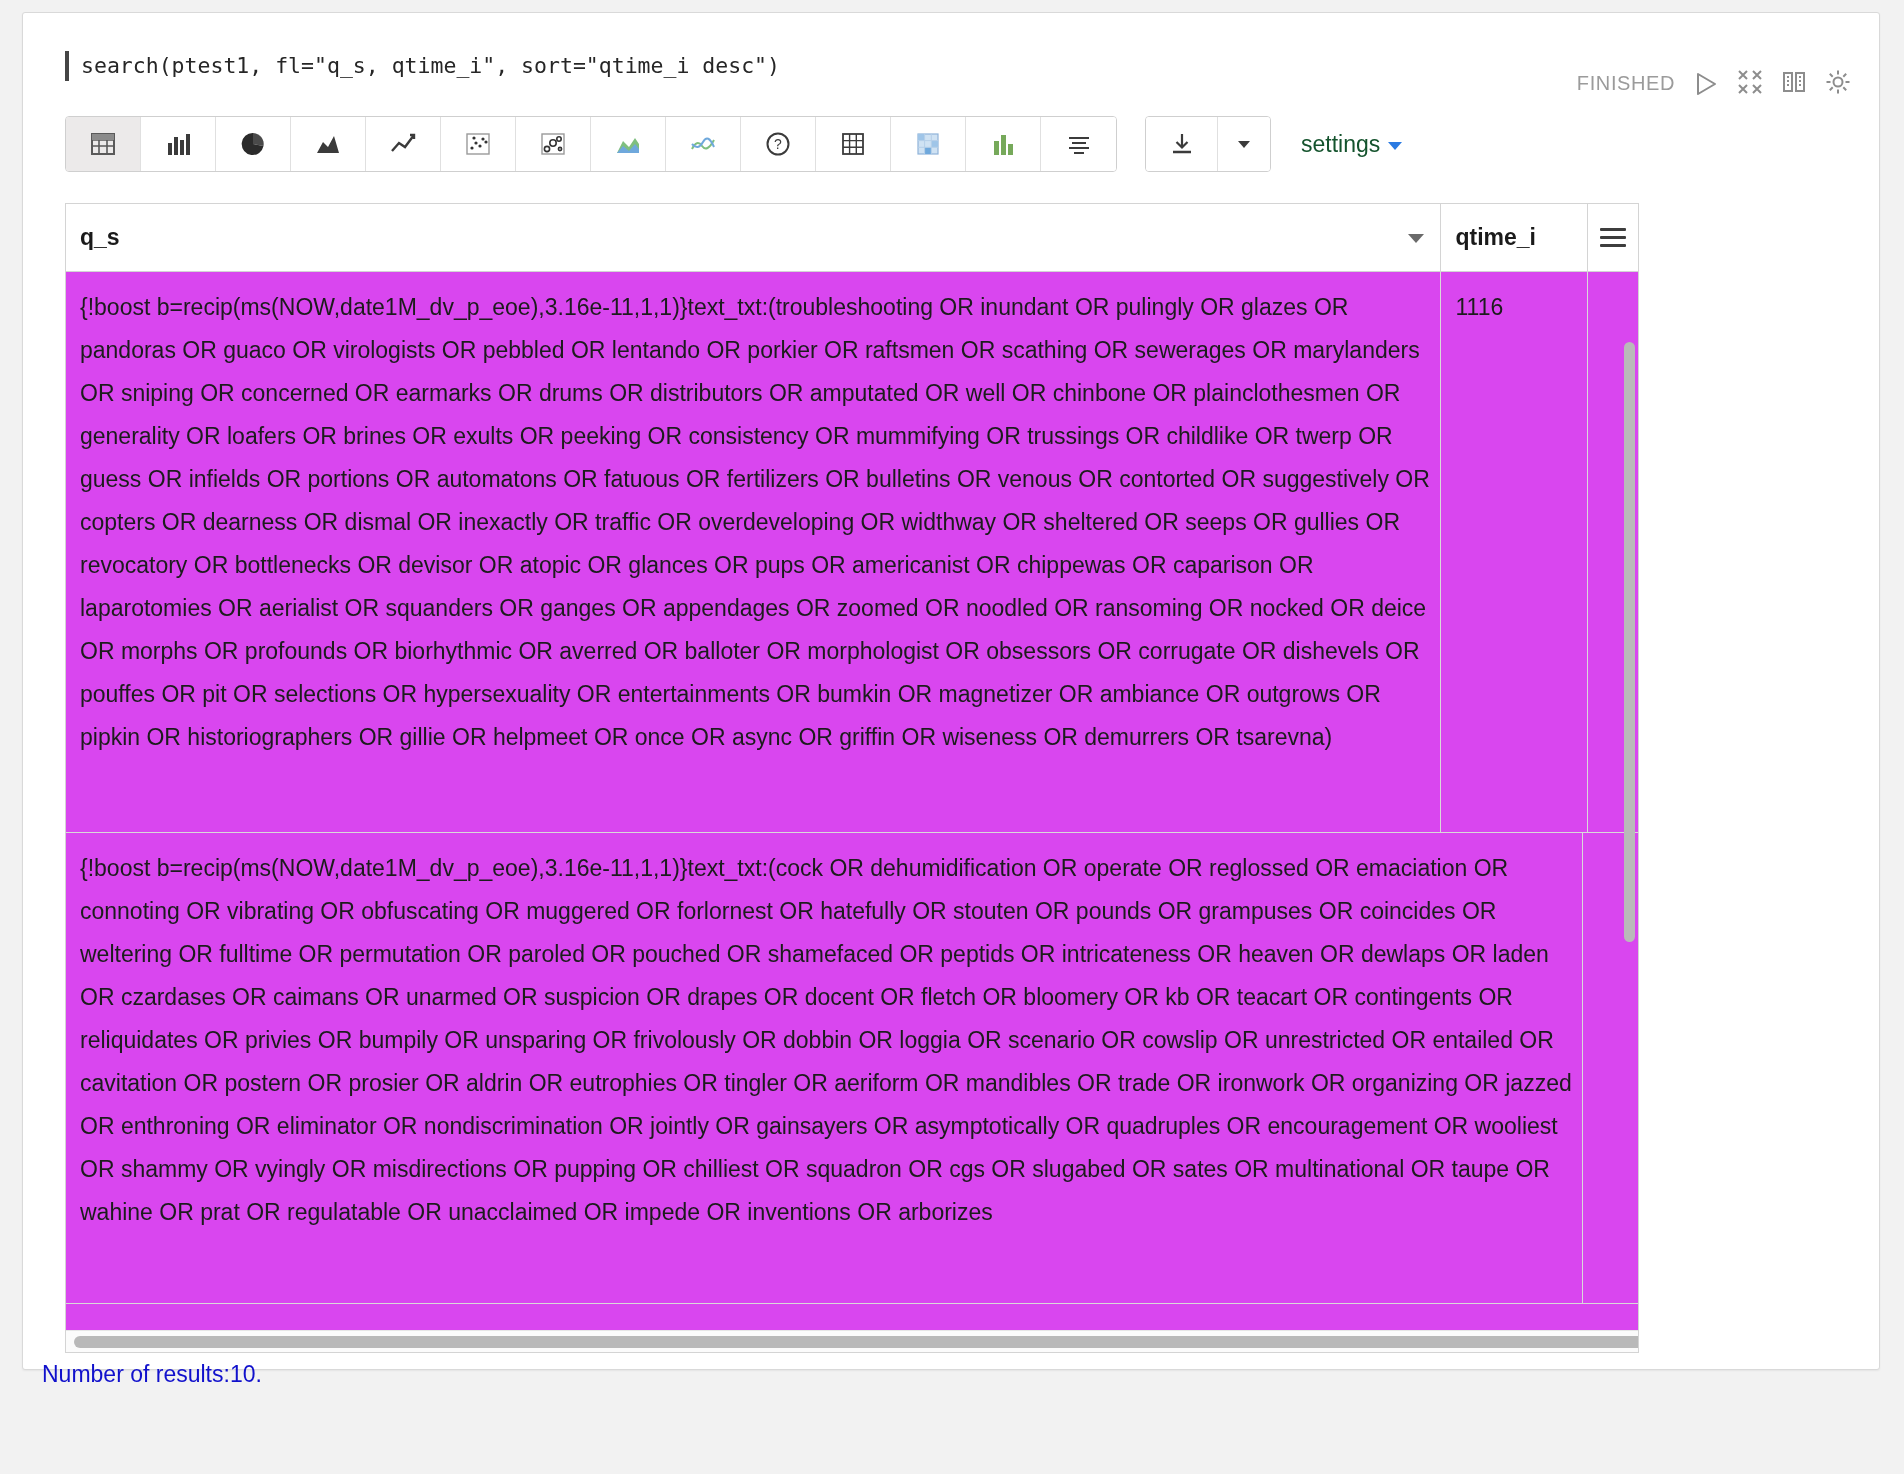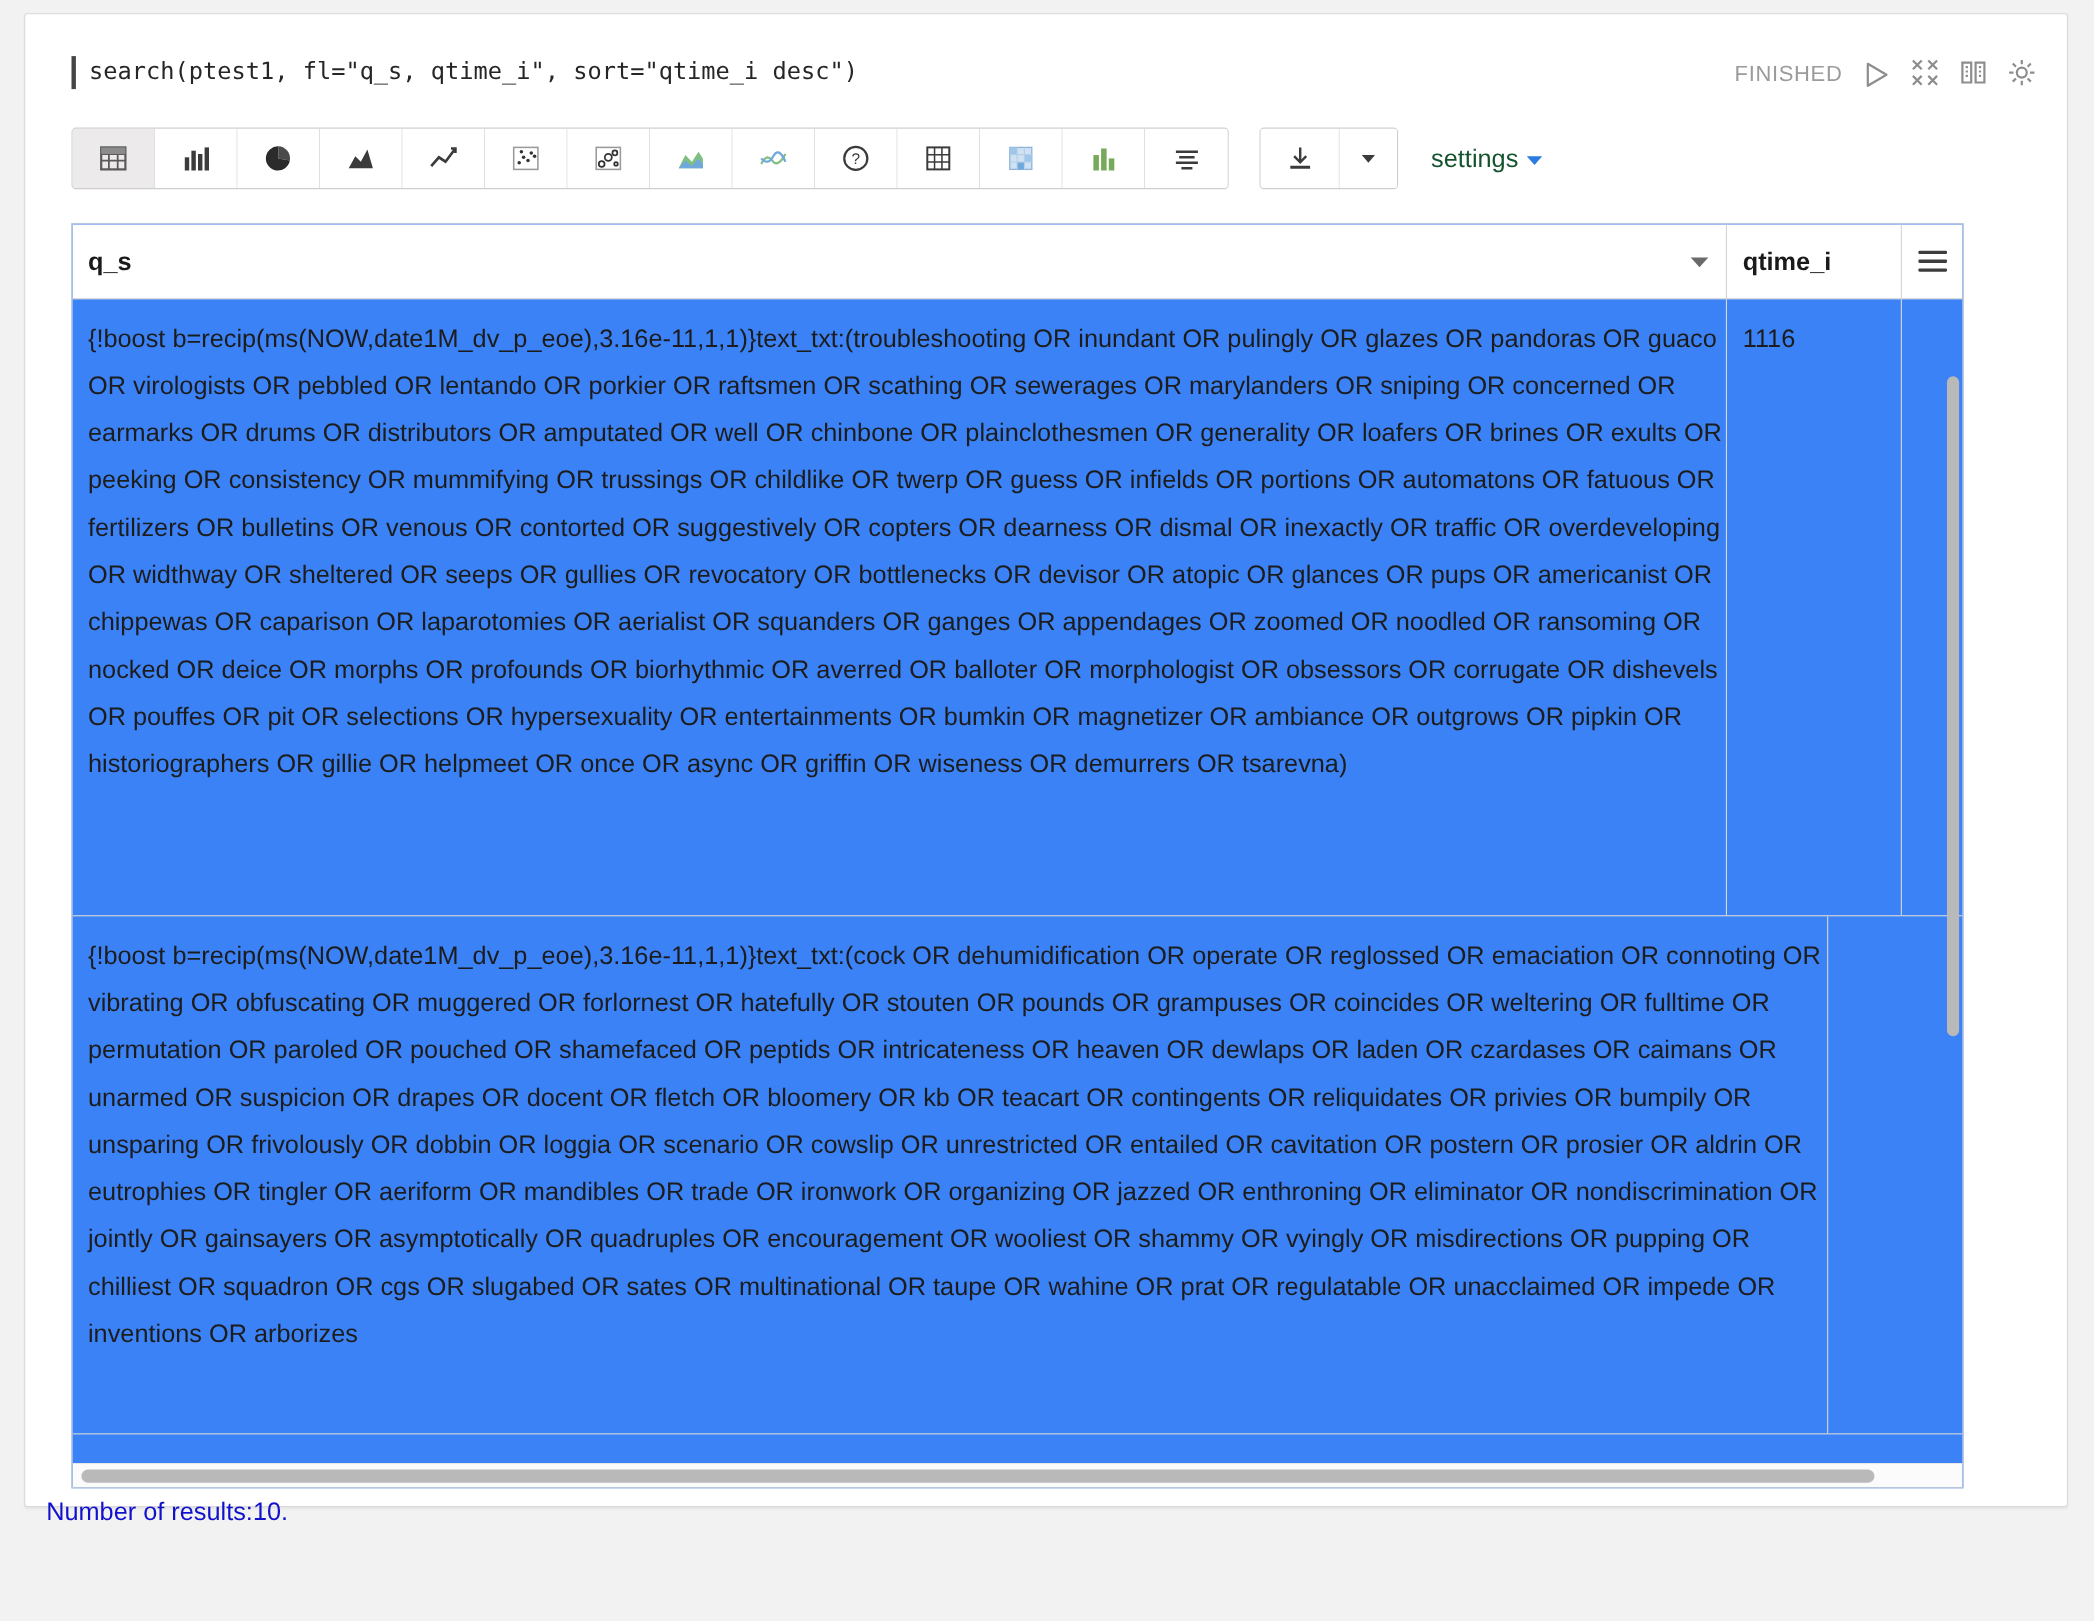--- a/index.html
+++ b/index.html
@@ -53,21 +53,21 @@
     top: 40px;
     font-family: "DejaVu Sans Mono", "Liberation Mono", monospace;
     font-size: 21.5px;
     color: #262626;
     white-space: pre;
     letter-spacing: 0px;
   }
   .status-area {
     position: absolute;
     right: 28px;
-    top: 40px;
+    top: 56px;
     display: flex;
     align-items: center;
     gap: 18px;
   }
   .status-text {
     font-size: 20px;
     color: #9b9b9b;
     letter-spacing: 0.6px;
     font-family: "Liberation Sans", sans-serif;
   }
@@ -136,25 +136,25 @@
     border-right: 7px solid transparent;
     border-top: 8px solid #2a7ae2;
     display: inline-block;
     margin-top: 4px;
   }
   
   .grid-wrap {
     position: absolute;
     left: 42px;
     top: 190px;
-    width: 1720px;
+    width: 1574px;
     height: 1150px;
     border: 1px solid #d4d4d4;
     box-sizing: border-box;
-    background: #3b82f6;
+    background: #d946ef;
     overflow: hidden;
   }
   .grid-header {
     display: flex;
     height: 68px;
     border-bottom: 1px solid #d4d4d4;
     box-sizing: border-box;
     background: #fff;
   }
   .hcell {

